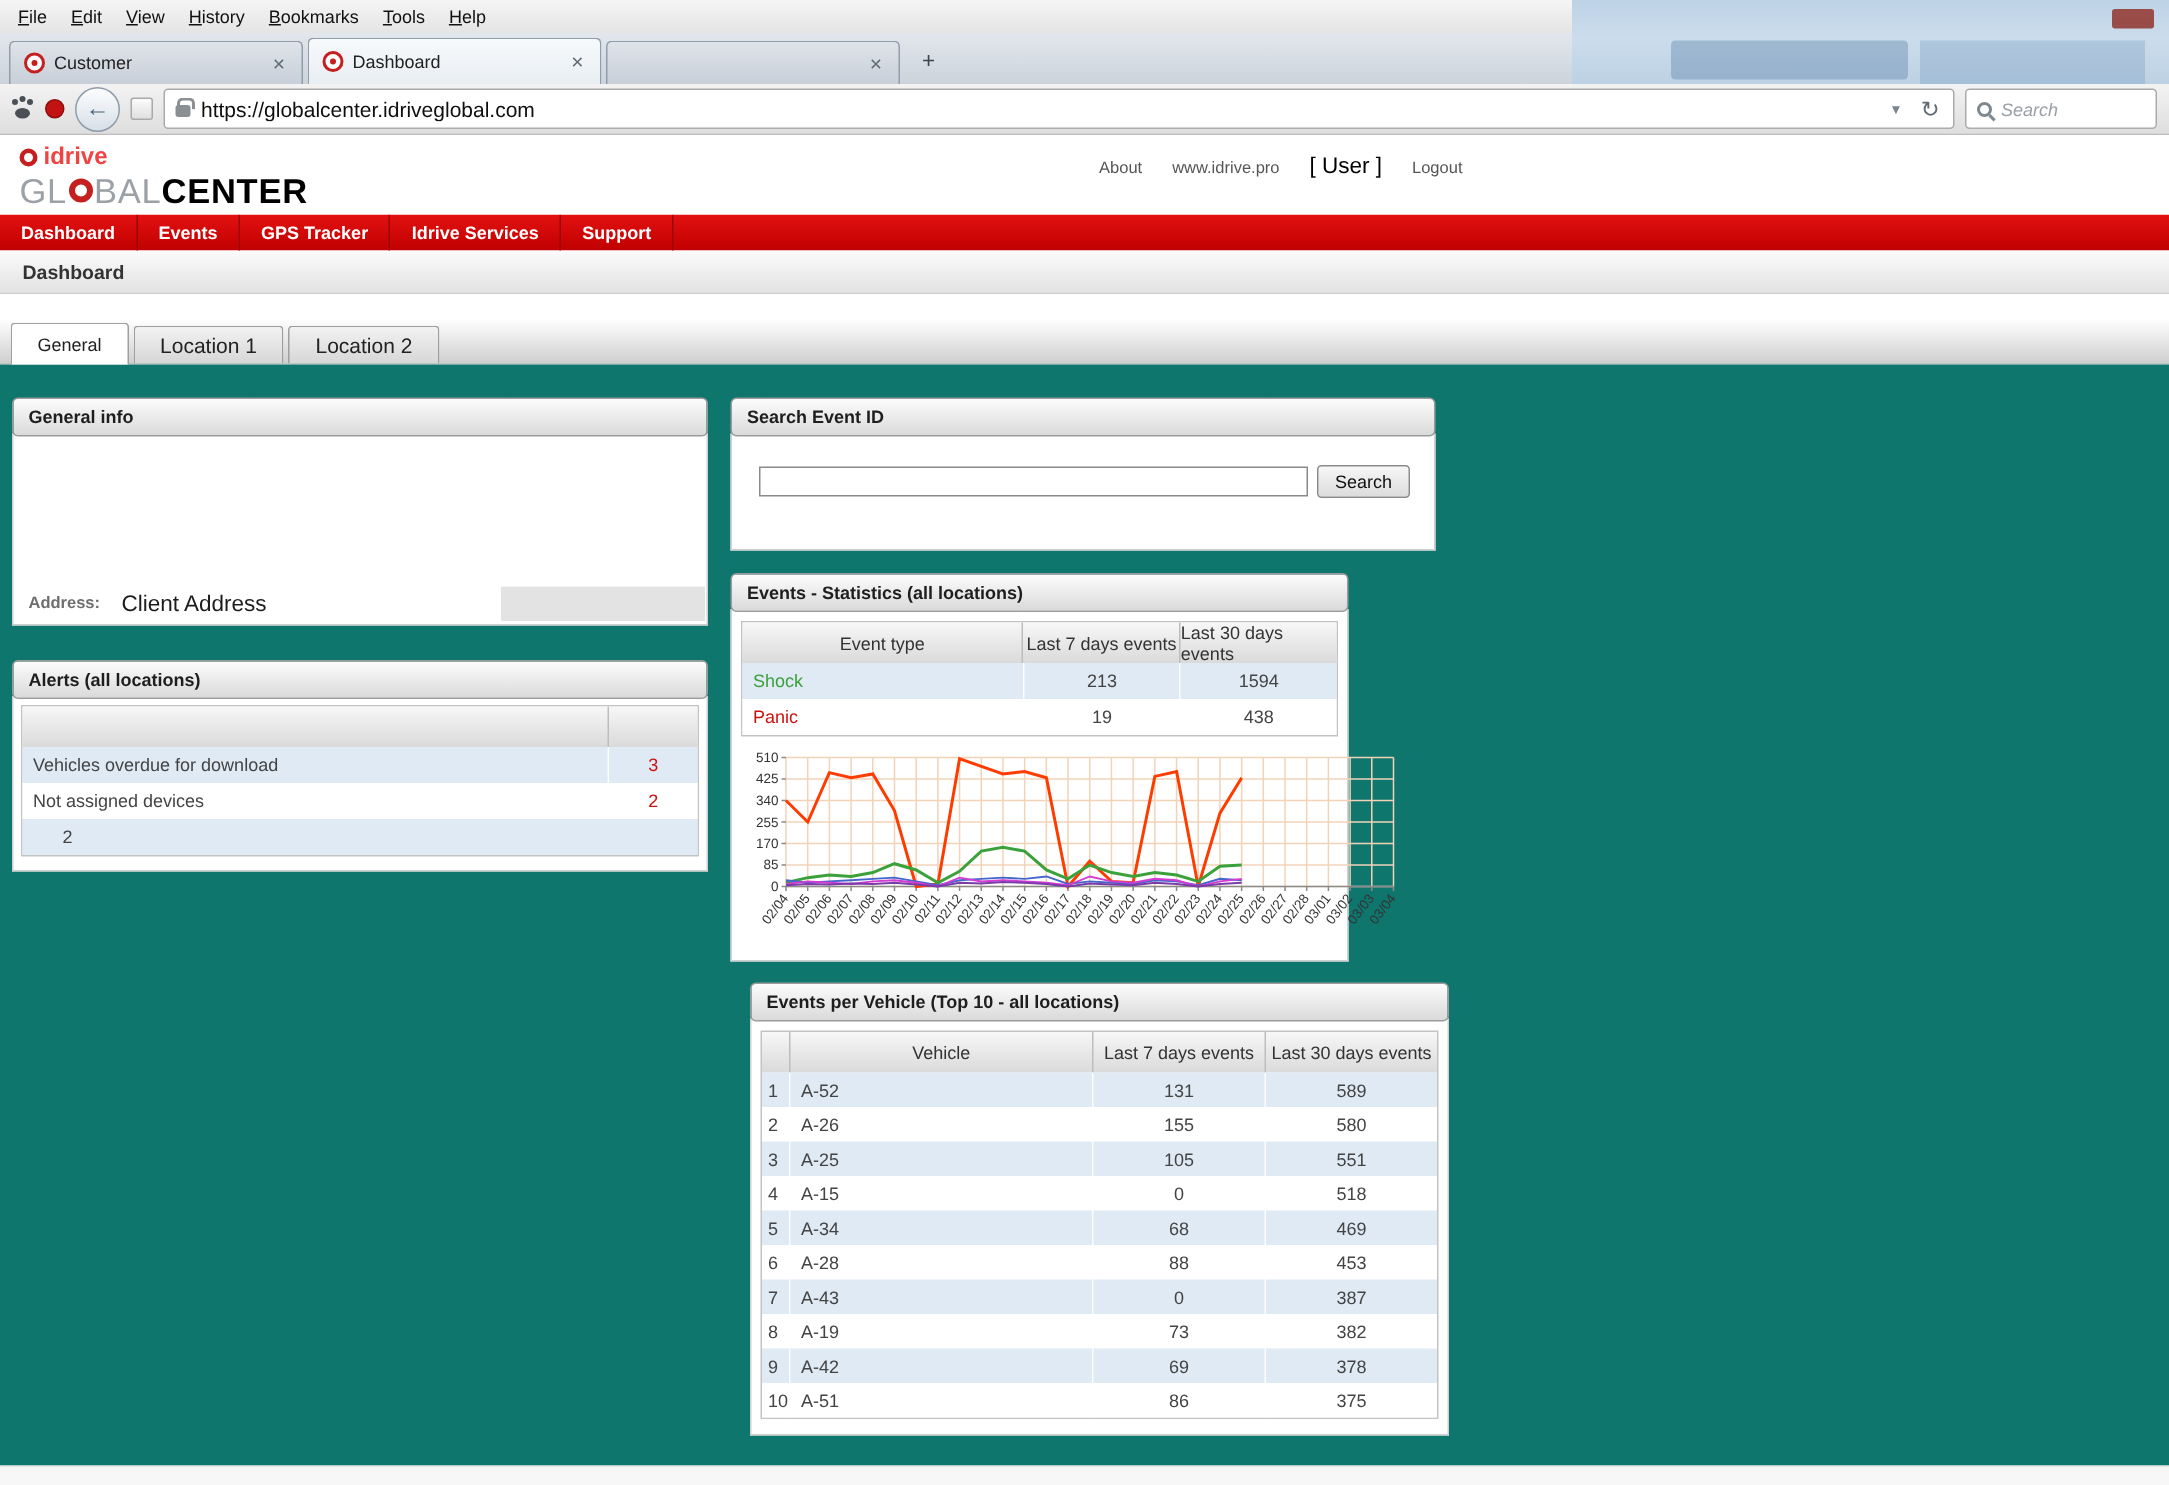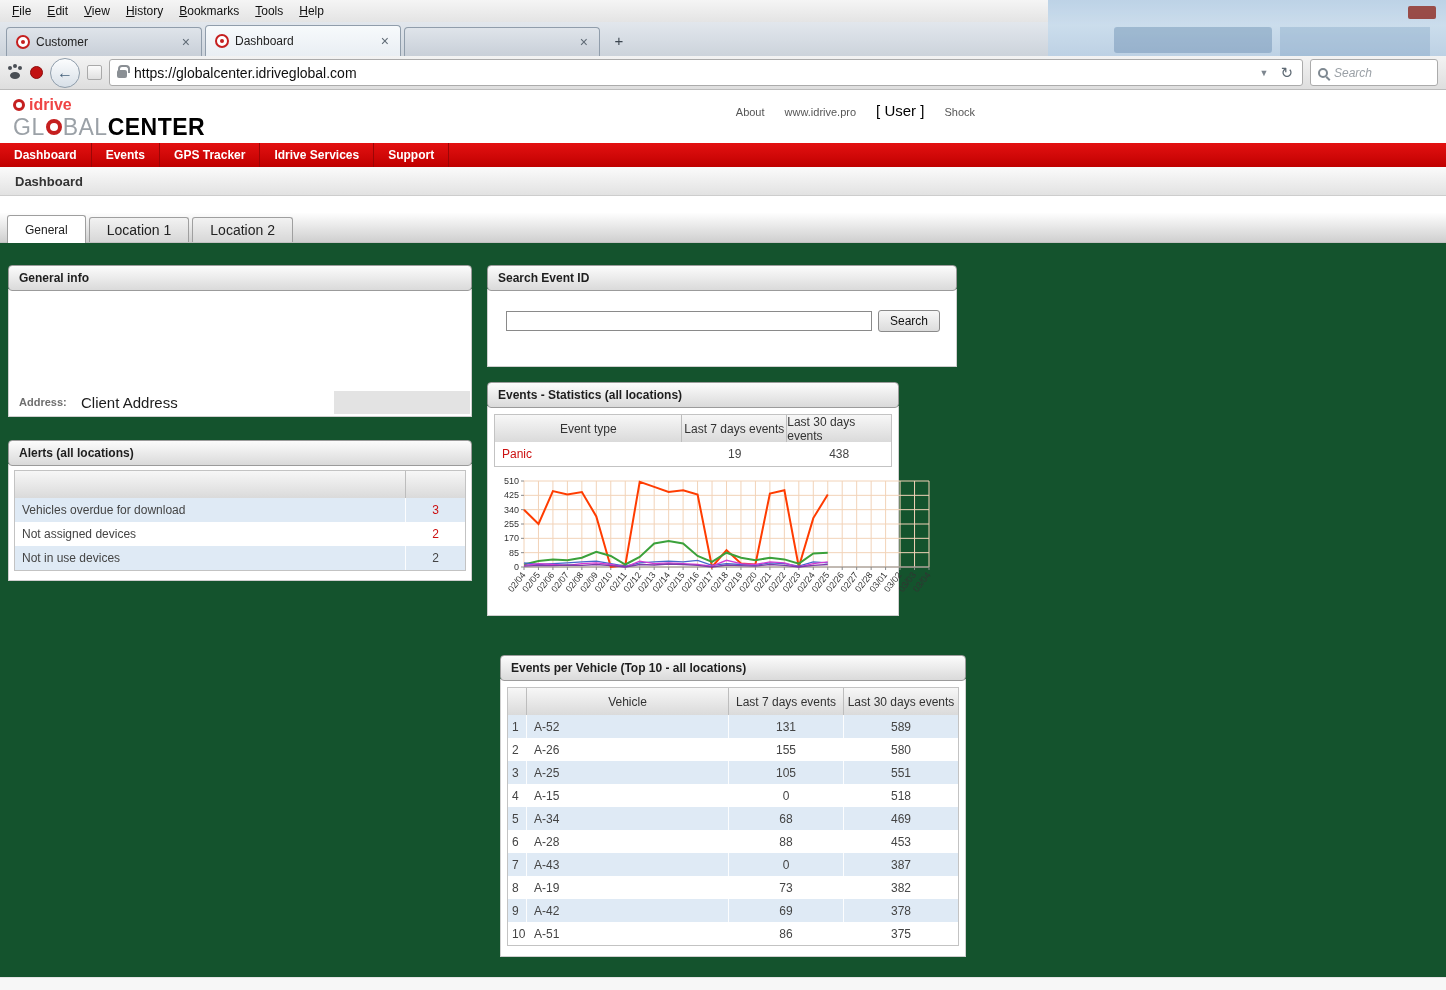--- a/index.html
+++ b/index.html
@@ -57,21 +57,21 @@
 
 .rednav { height:24px; background:linear-gradient(#e31111,#c00000); display:flex; align-items:stretch; }
 .rednav-item { display:flex; align-items:center; padding:0 14px; color:#fff; font-size:12px; font-weight:bold; border-right:1px solid #9c0606; }
 .breadcrumb { height:29px; background:linear-gradient(#fbfbfb,#e2e2e2); border-bottom:1px solid #cdcdcd; display:flex; align-items:center; padding-left:15px; font-size:13px; font-weight:bold; color:#333; }
 
 .page-tabs { margin-top:17px; height:30px; background:linear-gradient(#fefefe,#cfcfcf); border-bottom:1px solid #c2c2c2; display:flex; align-items:flex-end; padding-left:7px; gap:3px; }
 .ptab { height:25px; display:flex; align-items:center; padding:0 17px; border:1px solid #9f9f9f; border-bottom:none; border-radius:3px 3px 0 0; background:linear-gradient(#f2f2f2,#d7d7d7); font-size:14px; color:#222; position:relative; }
 .ptab.active { height:28px; background:#fff; font-size:12px; margin-bottom:-1px; z-index:2; }
 
 
-.content { position:relative; width:1446px; height:747px; background:#14532d; }
+.content { position:relative; width:1446px; height:747px; background:#0f766e; }
 .panel { position:absolute; }
 .panel-header { height:26px; border:1px solid #9b9b9b; border-radius:4px; background:linear-gradient(#fcfcfc,#dadada); display:flex; align-items:center; padding-left:10px; font-size:12px; font-weight:bold; color:#1e1e1e; position:relative; z-index:2; }
 .panel-body { border:1px solid #cfcfcf; border-top:none; background:#fff; margin-top:-2px; padding-top:2px; }
 
 .p-general { left:8px; top:22px; width:464px; }
 .p-general .panel-body { height:128px; position:relative; }
 .address-row { position:absolute; left:0; right:1px; bottom:1px; height:26px; display:flex; align-items:center; padding-left:10px; }
 .address-label { font-size:11px; font-weight:bold; color:#6e6e6e; width:62px; }
 .address-value { font-size:15px; color:#1c1c1c; padding-right:10px; width:253px; }
 .address-fill { flex:1; height:23px; background:#e3e3e3; }
@@ -180,21 +180,21 @@
       <span>GL</span>
       <span class="ring-lg"></span>
       <span>BAL</span>
       <span class="bold-part">CENTER</span>
     </div>
   </div>
   <div class="header-links">
     <span>About</span>
     <span>www.idrive.pro</span>
     <span class="header-user">[ User ]</span>
-    <span>Shock</span>
+    <span>Logout</span>
   </div>
 </div>
 
 <div class="rednav">
     <span class="rednav-item">Dashboard</span>
     <span class="rednav-item">Events</span>
     <span class="rednav-item">GPS Tracker</span>
     <span class="rednav-item">Idrive Services</span>
     <span class="rednav-item">Support</span>
   </div>
@@ -236,21 +236,20 @@
           </div>
           <div class="drow stripe-a">
             <div class="dcell left col-alert-label">Vehicles overdue for download</div>
             <div class="dcell col-alert-val val-red">3</div>
           </div>
           <div class="drow stripe-b">
             <div class="dcell left col-alert-label">Not assigned devices</div>
             <div class="dcell col-alert-val val-red">2</div>
           </div>
           <div class="drow stripe-a">
-            <div class="dcell left col-alert-label">Not in use devices</div>
             <div class="dcell col-alert-val">2</div>
           </div>
         </div>
     </div>
   </div>
 
   <div class="panel p-search">
     <div class="panel-header">
       <span>Search Event ID</span>
     </div>
@@ -263,20 +262,25 @@
   <div class="panel p-stats">
     <div class="panel-header">
       <span>Events - Statistics (all locations)</span>
     </div>
     <div class="panel-body">
       <div class="dtable">
           <div class="drow dhead">
             <div class="dcell col-type">Event type</div>
             <div class="dcell col-7">Last 7 days events</div>
             <div class="dcell col-30">Last 30 days events</div>
+          </div>
+          <div class="drow stripe-a">
+            <div class="dcell left col-type" style="color: rgb(59, 161, 59);">Shock</div>
+            <div class="dcell col-7">213</div>
+            <div class="dcell col-30">1594</div>
           </div>
           <div class="drow stripe-b">
             <div class="dcell left col-type" style="color: rgb(204, 17, 17);">Panic</div>
             <div class="dcell col-7">19</div>
             <div class="dcell col-30">438</div>
           </div>
         </div>
       <div class="chart-wrap"><svg width="451" height="128" style="font-family: &quot;Liberation Sans&quot;, sans-serif;">
             <line x1="30" y1="6" x2="30" y2="92" stroke="#f2d3b8" stroke-width="1"></line>
             <line x1="44.464285714285715" y1="6" x2="44.464285714285715" y2="92" stroke="#f2d3b8" stroke-width="1"></line>

